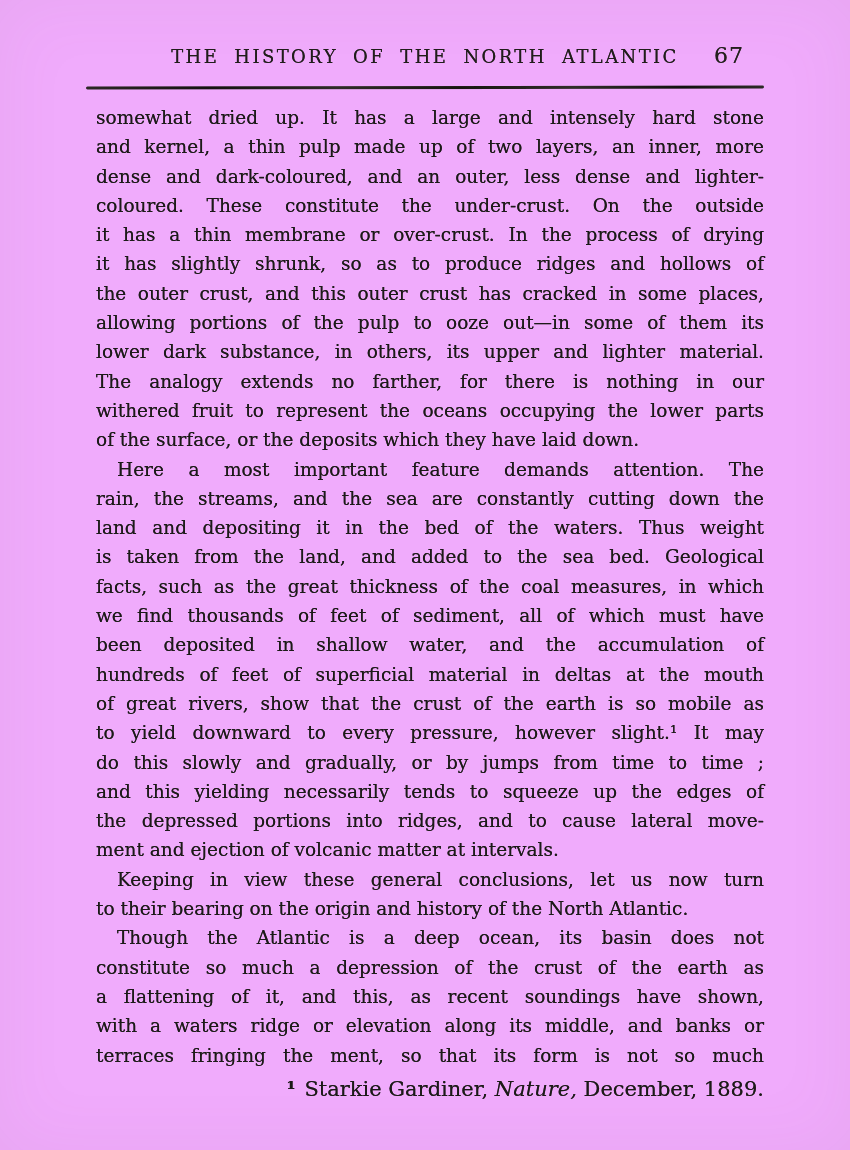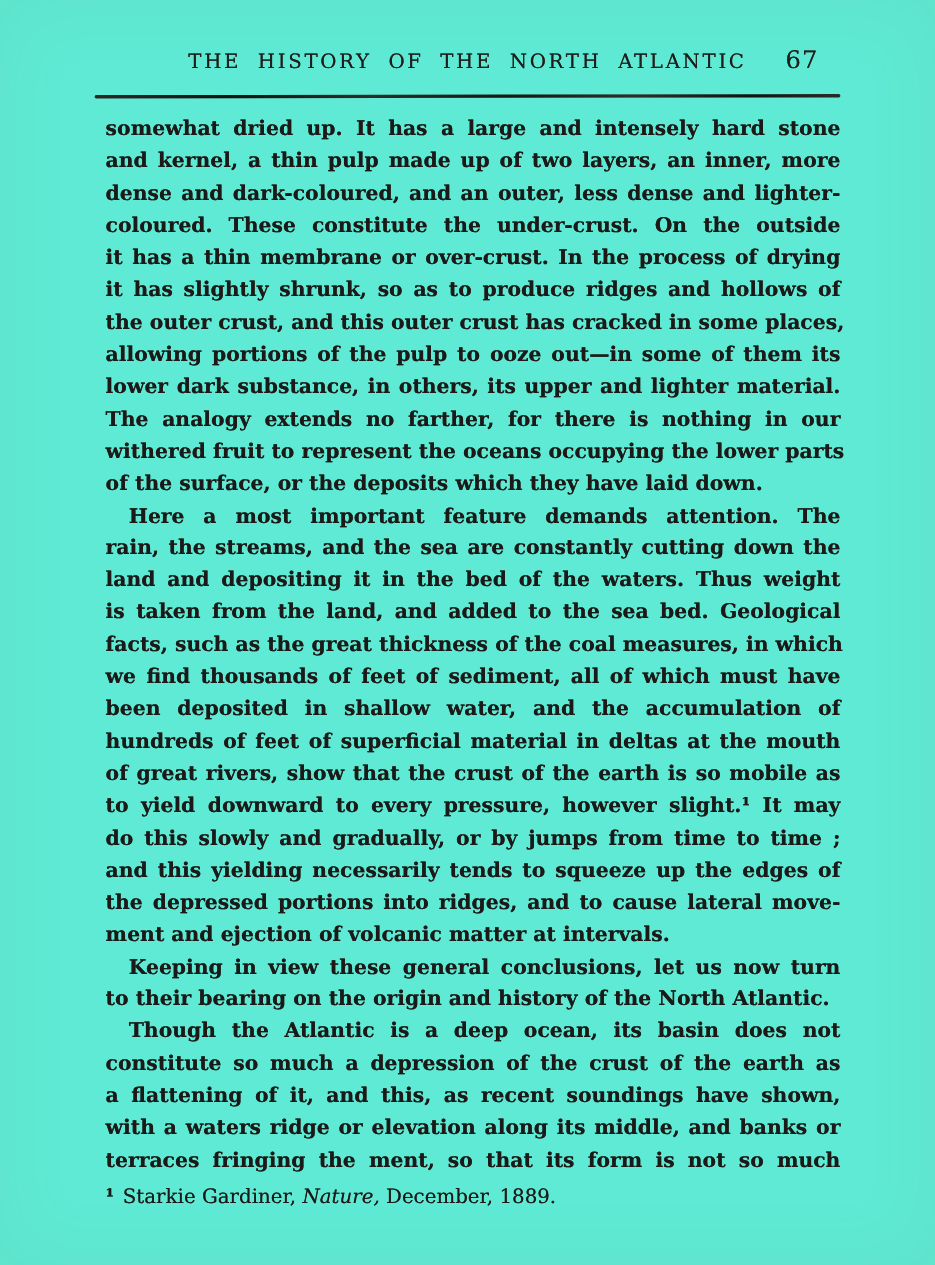--- a/index.html
+++ b/index.html
@@ -5,21 +5,21 @@
   html, body {
     margin: 0;
     padding: 0;
     background: #e9e7e2;
   }
   .page {
     position: relative;
     width: 850px;
     height: 1150px;
     margin: 0 auto;
-    background: #5eead4;
+    background: #f0abfc;
     box-shadow: inset 0 0 70px rgba(125, 115, 95, 0.07);
     font-family: "DejaVu Serif", "Liberation Serif", serif;
     color: #1c1a18;
     overflow: hidden;
   }
   .running-header {
     position: relative;
     margin: 46px 96px 0 96px;
     height: 24px;
   }
@@ -55,33 +55,32 @@
     width: 668px;
     font-size: 18.5px;
     text-shadow: 0 0 0.55px rgba(28, 25, 20, 0.8);
   }
   .line {
     height: 29.3px;
     line-height: 29.3px;
     text-align: justify;
     text-align-last: justify;
     white-space: nowrap;
-    font-weight: bold;
   }
   .line.par-end {
     text-align-last: left;
   }
   .line.indent {
     text-indent: 21px;
   }
   .footnote {
     margin: 7px 86px 0 96px;
     width: 668px;
-    text-align: left;
-    font-size: 18px;
+    text-align: right;
+    font-size: 21px;
     line-height: 24px;
     text-shadow: 0 0 0.5px rgba(28, 25, 20, 0.75);
   }
   .footnote .fn-marker {
     font-weight: bold;
     margin-right: 2px;
   }
   .footnote .fn-italic {
     font-style: italic;
   }

